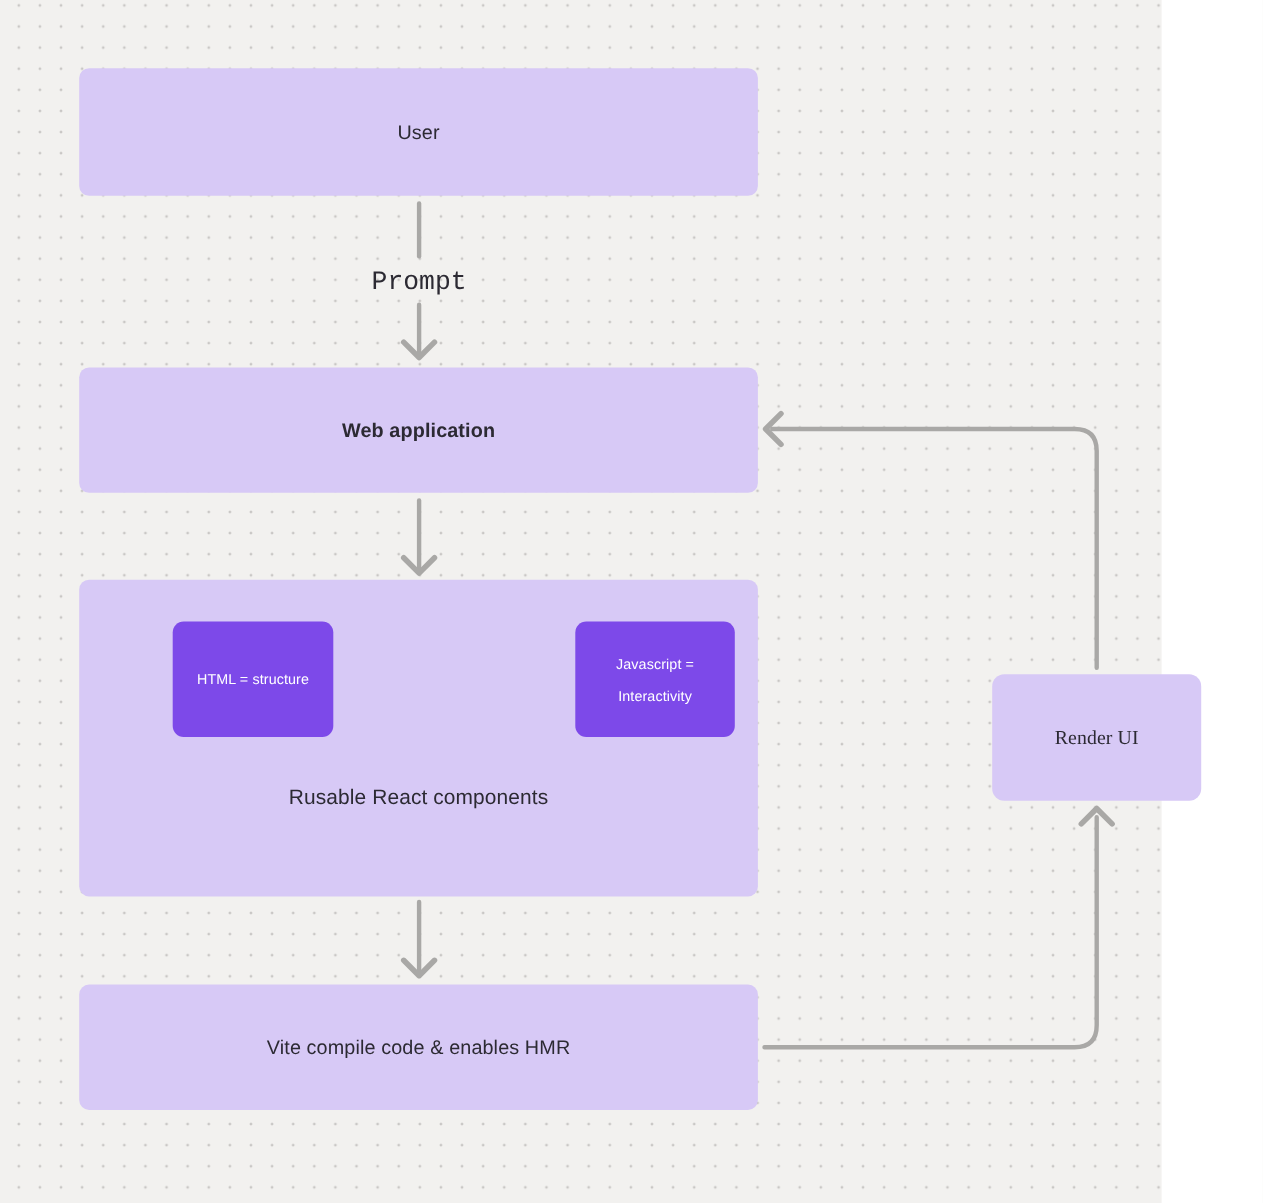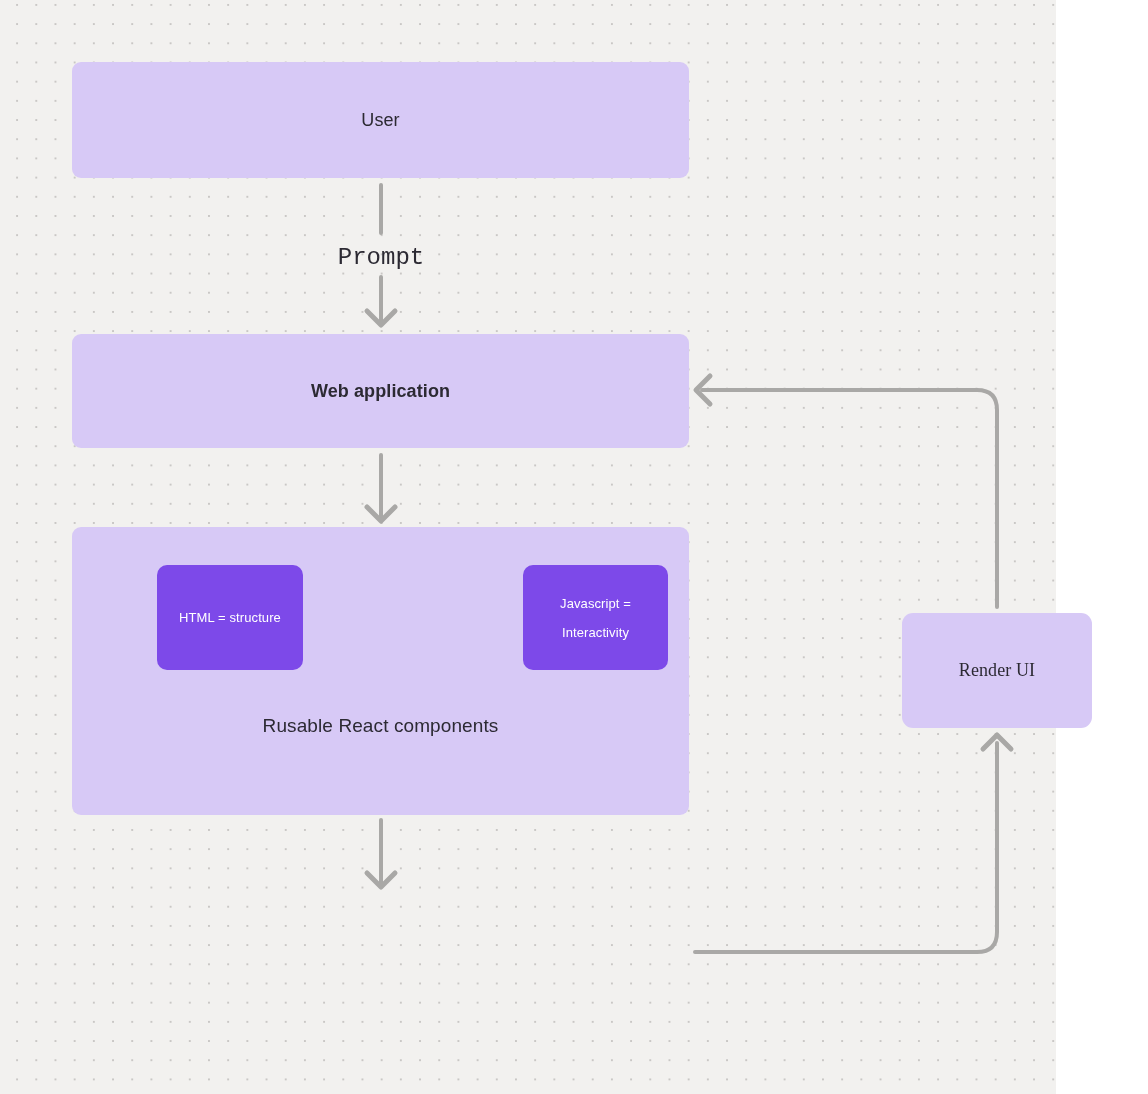--- a/index.html
+++ b/index.html
@@ -123,18 +123,21 @@
   <div class="node" style="left:72px; top:527px; width:617px; height:288px;">
     <div class="inner-node" style="left:65px; top:38px; width:146px; height:105px;">
       <span>HTML = structure</span>
     </div>
     <div class="inner-node" style="left:431px; top:38px; width:145px; height:105px;">
       <span>Javascript = Interactivity</span>
     </div>
     <div class="group-caption">Rusable React components</div>
   </div>
 
+  <div class="node" style="left:72px; top:895px; width:617px; height:114px;">
+    <span class="node-label">Vite compile code &amp; enables HMR</span>
+  </div>
 
   <div class="node" style="left:902px; top:613px; width:190px; height:115px; border-radius:11px;font-family:Liberation Serif, serif;">
     <span class="node-label">Render UI</span>
   </div>
 
 </div>
 
 </body></html>

